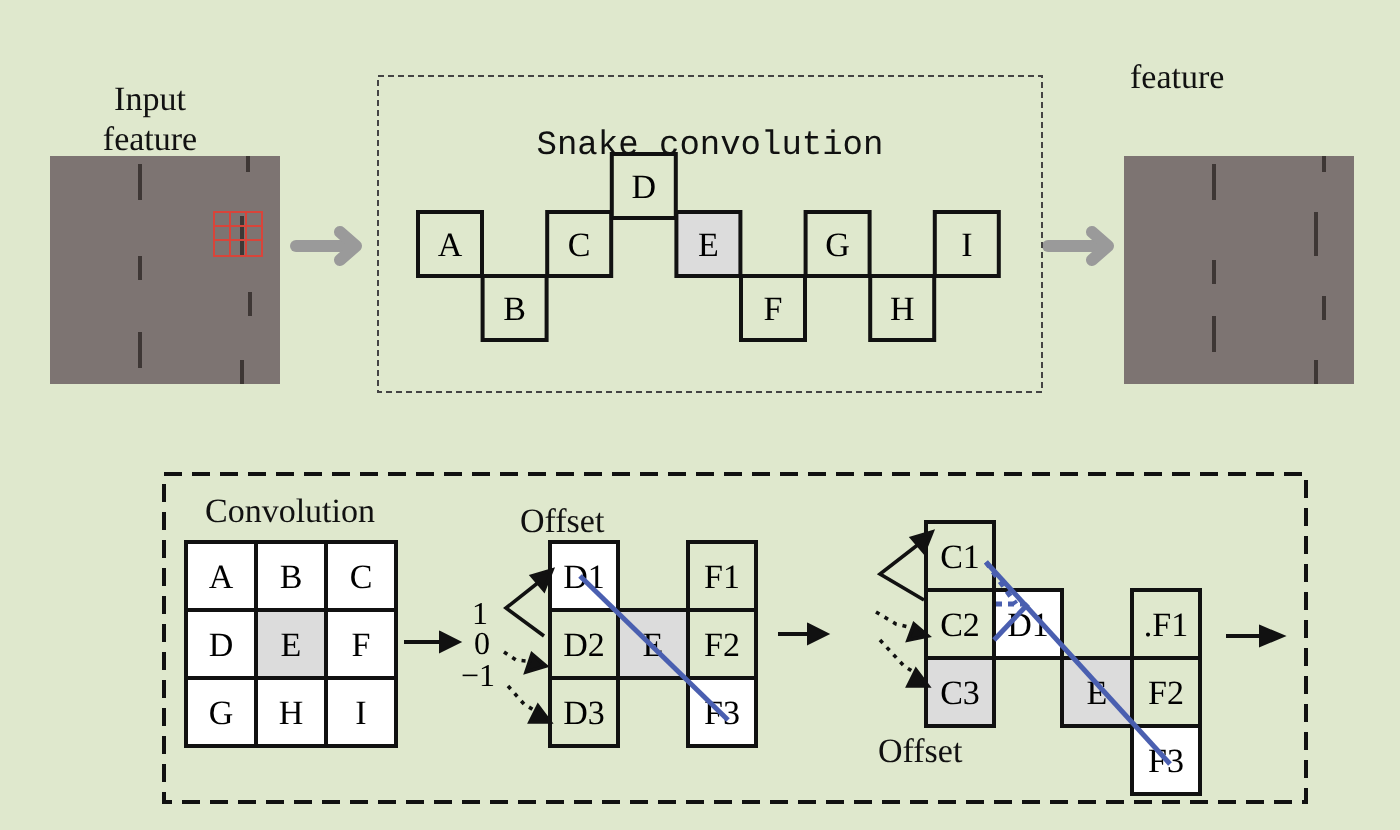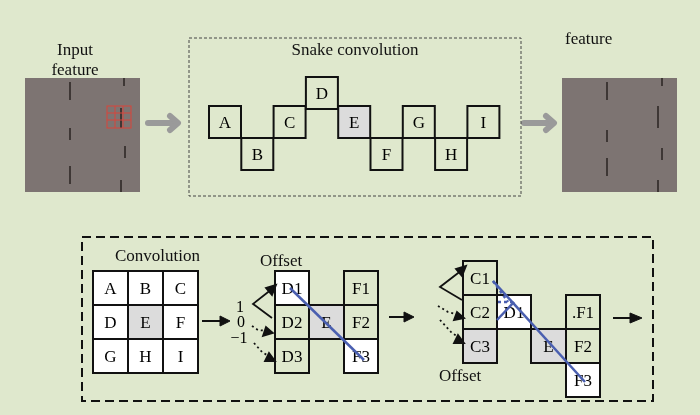--- a/index.html
+++ b/index.html
@@ -174,22 +174,22 @@
     <polyline points="440,320 452,333 460,338" fill="none" stroke-dasharray="2,3"></polyline>
       <polygon points="464,343 454,343 458,335"></polygon>
   </g>
 
   <g stroke="#111" fill="#111">
     <line x1="613" y1="318" x2="632" y2="318" stroke-width="2"></line>
       <polygon points="630,313 642,318 630,323"></polygon>
   </g>
 </svg>
 
-<div class="lbl" style="left:265px;top:40px;width:180px;">Snake convolution</div>
-<div class="lbl" style="left:90px;top:246px;width:110px;text-align:right;">Convolution</div>
+<div class="lbl" style="left:265px;top:64px;width:180px;font-family:Liberation Mono, monospace;">Snake convolution</div>
+<div class="lbl" style="left:90px;top:246px;width:110px;text-align:center;">Convolution</div>
 <div class="lbl" style="left:260px;top:251px;width:60px;text-align:left;">Offset</div>
 <div class="lbl" style="left:439px;top:366px;width:60px;text-align:left;">Offset</div>
 
 <div class="lbl" style="left:565px;top:25px;width:75px;text-align:left;line-height:28px;">
   <div>feature</div>
 </div>
 <div class="feat" style="left:562px;top:78px;width:115px;height:114px;">
   <div class="stripe" style="left:44px;top:4px;height:18px;"></div>
   <div class="stripe" style="left:44px;top:52px;height:12px;"></div>
   <div class="stripe" style="left:44px;top:80px;height:18px;"></div>

